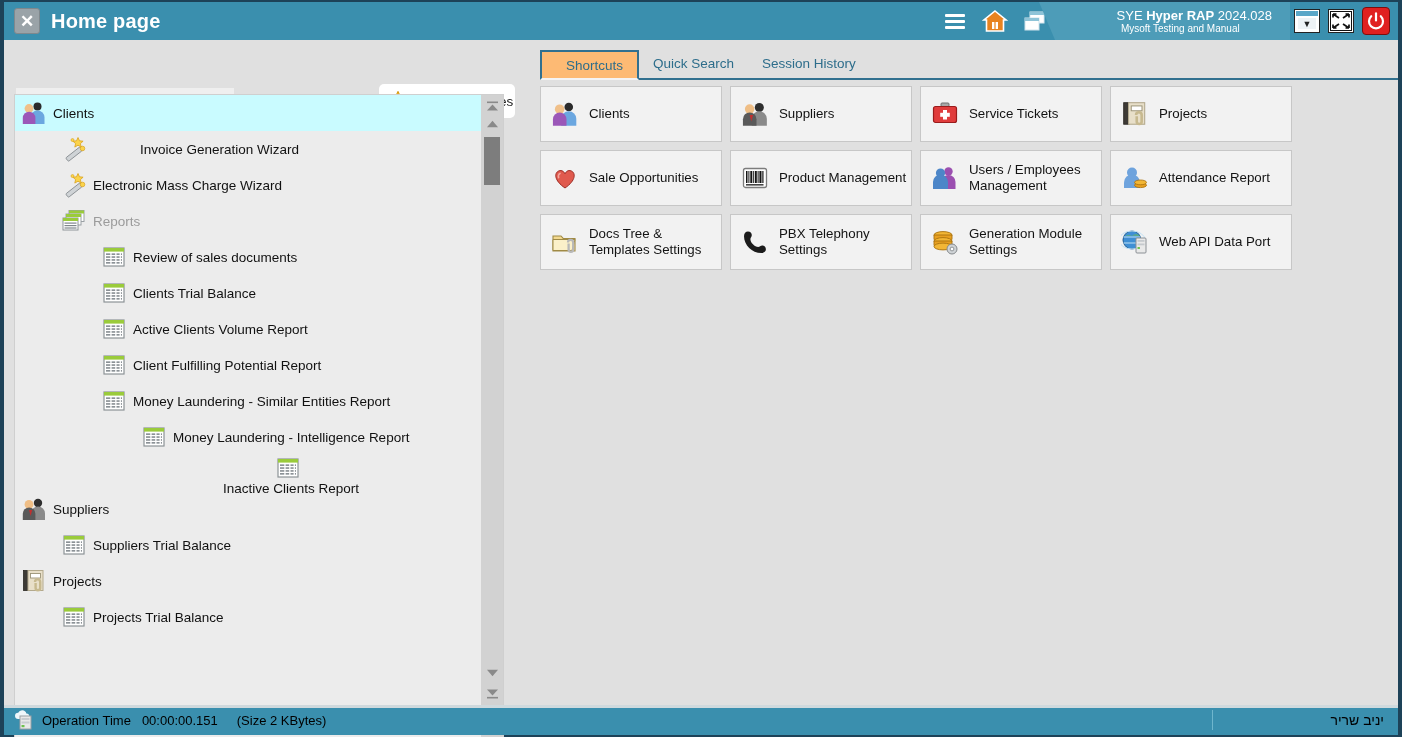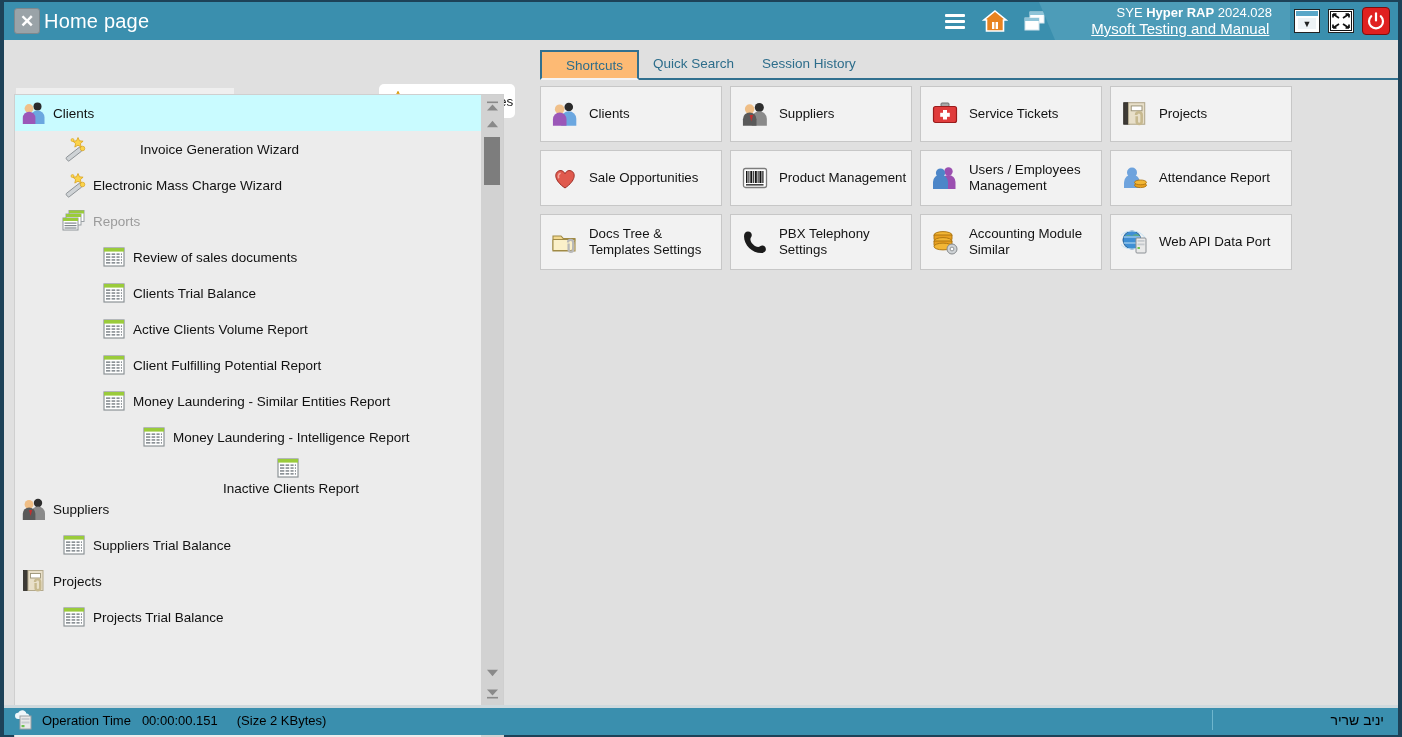--- a/index.html
+++ b/index.html
@@ -30,24 +30,24 @@
   .close-box {
     width: 26px; height: 26px; margin-left: 10px;
     background: #9aa3a8;
     border: 1px solid #7f888d;
     border-radius: 3px;
     display: flex; align-items: center; justify-content: center;
     color: #ffffff; font-size: 17px; font-weight: bold; line-height: 1;
     cursor: pointer;
   }
   .app-title {
-    margin-left: 4px;
+    margin-left: 11px;
     color: #ffffff;
     font-size: 20px;
-    font-weight: normal;
+    font-weight: bold;
     letter-spacing: .2px;
   }
   .tb-right {
     position: absolute; right: 0; top: 0; height: 38px;
     display: flex; align-items: center;
   }
   .tb-icon {
     width: 30px; height: 30px; margin: 0 5px;
     display: flex; align-items: center; justify-content: center;
     cursor: pointer;
@@ -63,21 +63,21 @@
     color: #ffffff;
     position: relative;
   }
   .brandblock:before {
     content: ""; position: absolute; left: -16px; top: 0;
     border-top: 38px solid #4d9cb8;
     border-left: 16px solid transparent;
   }
   .brand-line1 { font-size: 13px; white-space: nowrap; margin-left: 28px; }
   .brand-line1 b { font-weight: bold; }
-  .brand-line2 { font-size: 15px; white-space: nowrap; text-decoration: underline; }
+  .brand-line2 { font-size: 10px; white-space: nowrap; }
 
   .win-btn {
     width: 26px; height: 24px; margin: 0 4px;
     border: 1px solid #222; background: #ffffff;
     display: flex; align-items: center; justify-content: center;
     cursor: pointer; position: relative;
   }
   .restore-bar { position: absolute; left: 1px; right: 1px; top: 1px; height: 5px; background: #5aa7c8; }
   .restore-body { position: absolute; left: 3px; right: 3px; top: 8px; bottom: 3px; background: #eef3f6; display:flex;align-items:center;justify-content:center;font-size:9px;color:#222; }
   .power-btn {
@@ -661,21 +661,21 @@
         <div class="tile">
           <span class="t-ico"><svg width="28" height="28" viewBox="0 0 28 28">
               <ellipse cx="12" cy="7" rx="9" ry="3.4" fill="#f2b635" stroke="#a8700d" stroke-width="0.9"></ellipse>
               <path d="M3 7 v4 a9 3.4 0 0 0 18 0 V7 Z" fill="#e8a020" stroke="#a8700d" stroke-width="0.9"></path>
               <ellipse cx="12" cy="13" rx="9" ry="3.4" fill="#f2b635" stroke="#a8700d" stroke-width="0.9"></ellipse>
               <path d="M3 13 v4 a9 3.4 0 0 0 18 0 V13 Z" fill="#e8a020" stroke="#a8700d" stroke-width="0.9"></path>
               <ellipse cx="12" cy="18.5" rx="9" ry="3.4" fill="#f2b635" stroke="#a8700d" stroke-width="0.9"></ellipse>
               <circle cx="21" cy="21" r="5" fill="#cfd3d6" stroke="#85898c" stroke-width="1"></circle>
               <circle cx="21" cy="21" r="1.9" fill="#ffffff" stroke="#85898c" stroke-width="0.9"></circle>
             </svg></span>
-          <span class="t-label">Accounting Module Similar</span>
+          <span class="t-label">Generation Module Settings</span>
         </div>
         <div class="tile">
           <span class="t-ico"><svg width="28" height="28" viewBox="0 0 28 28">
               <circle cx="11" cy="12" r="9" fill="#3f8fd4" stroke="#1e5c94" stroke-width="1"></circle>
               <path d="M2.4 9 h17.2 M2.4 15 h17.2 M11 3 a13 9 0 0 0 0 18 a13 9 0 0 0 0 -18" fill="none" stroke="#bfe0f5" stroke-width="1"></path>
               <path d="M4 7 q4 2 8 0 q4 -2 7 1" fill="#6fbe52" opacity="0.75"></path>
               <rect x="15" y="10" width="10" height="15" rx="1" fill="#e9e9e9" stroke="#8b9095" stroke-width="1"></rect>
               <g fill="#c5c9cd">
                 <rect x="16.5" y="12" width="7" height="1.8"></rect>
                 <rect x="16.5" y="15.5" width="7" height="1.8"></rect>

